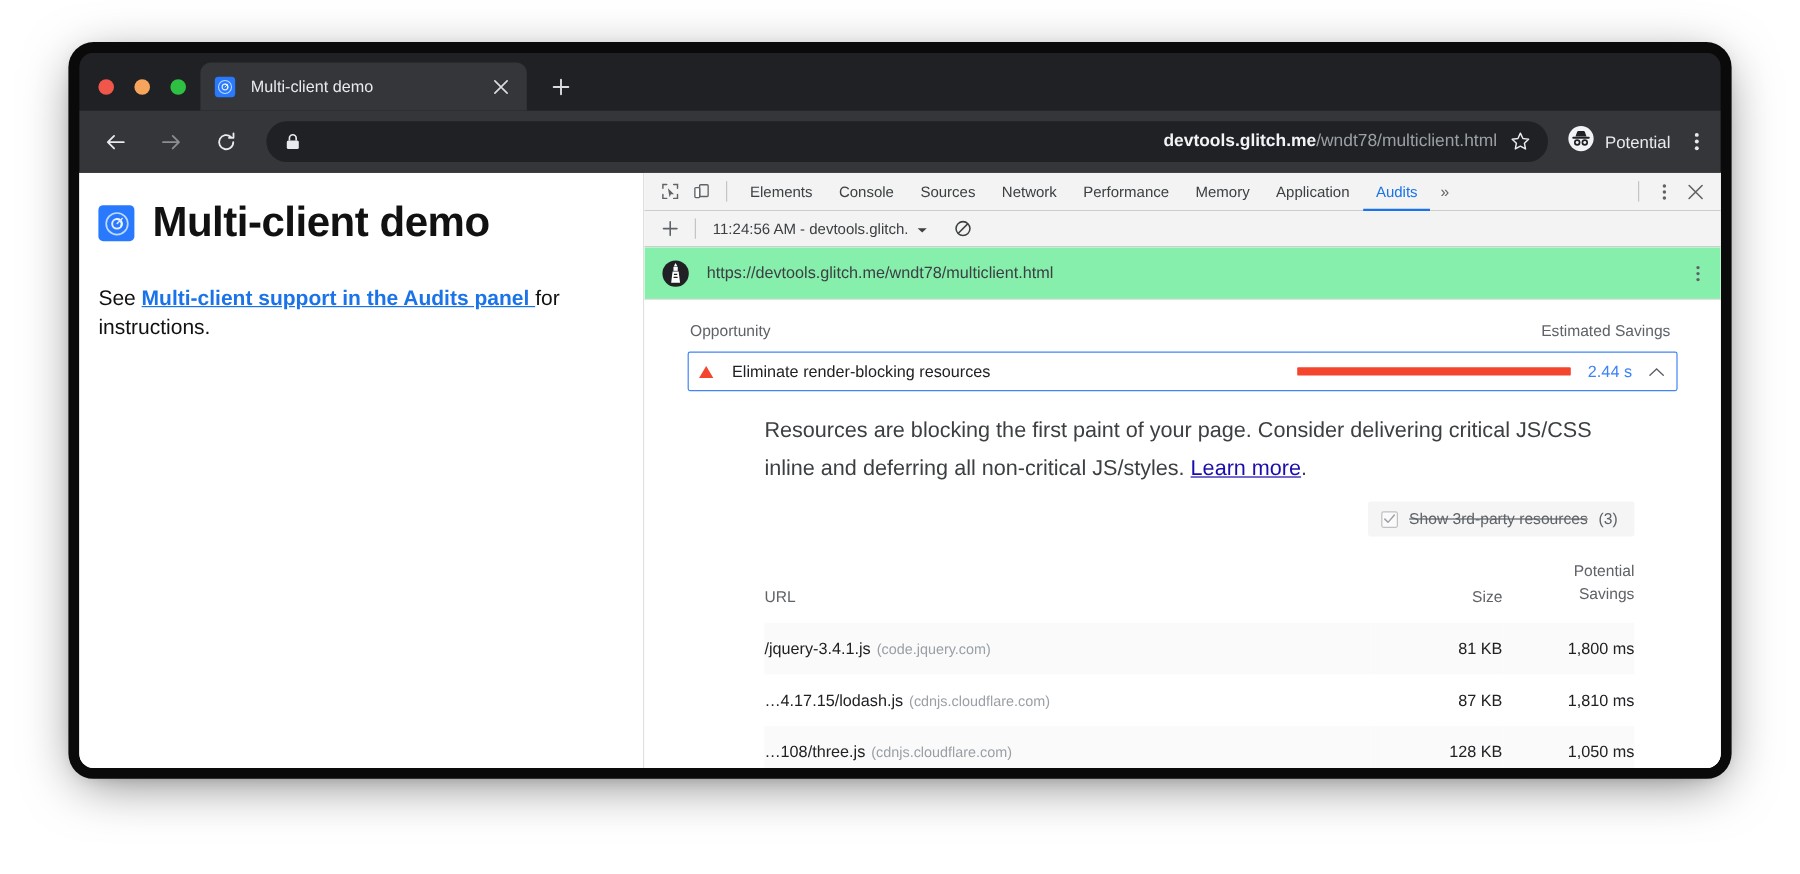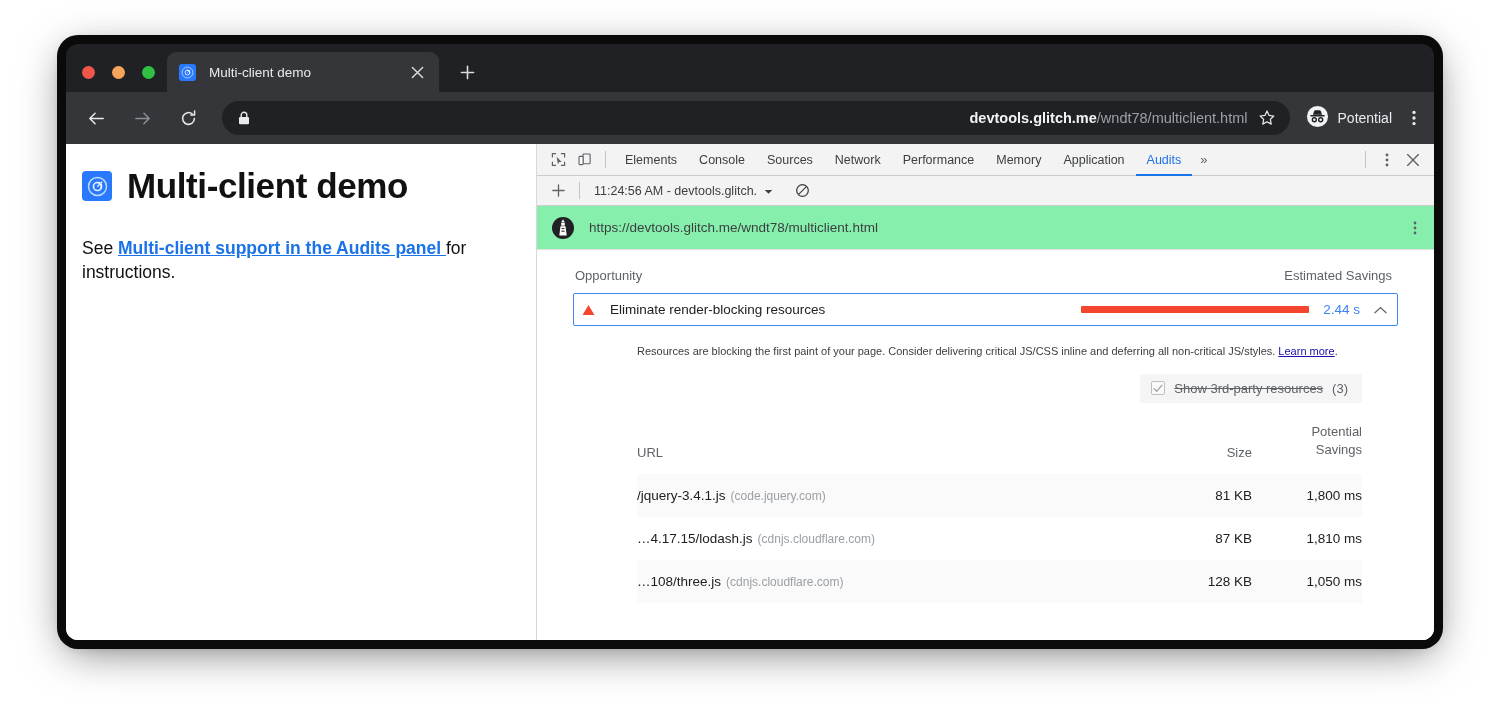--- a/index.html
+++ b/index.html
@@ -271,21 +271,21 @@
     width: 228px; height: 7px;
     background: #f4452f;
     border-radius: 1px;
   }
   .opp-value { font-size: 13.5px; color: #3b82f6; }
   .chevron-up { flex: 0 0 auto; display:flex; }
 
   .opp-desc {
     margin-top: 16px;
     padding: 0 30px 0 64px;
-    font-size: 11px;
+    font-size: 18px;
     line-height: 1.78;
     color: #3c4043;
     max-width: 830px;
   }
   .opp-desc a { color: #1a0dab; text-decoration: underline; }
 
   .filter-row {
     display: flex;
     justify-content: flex-end;
     padding: 12px 36px 0 0;

